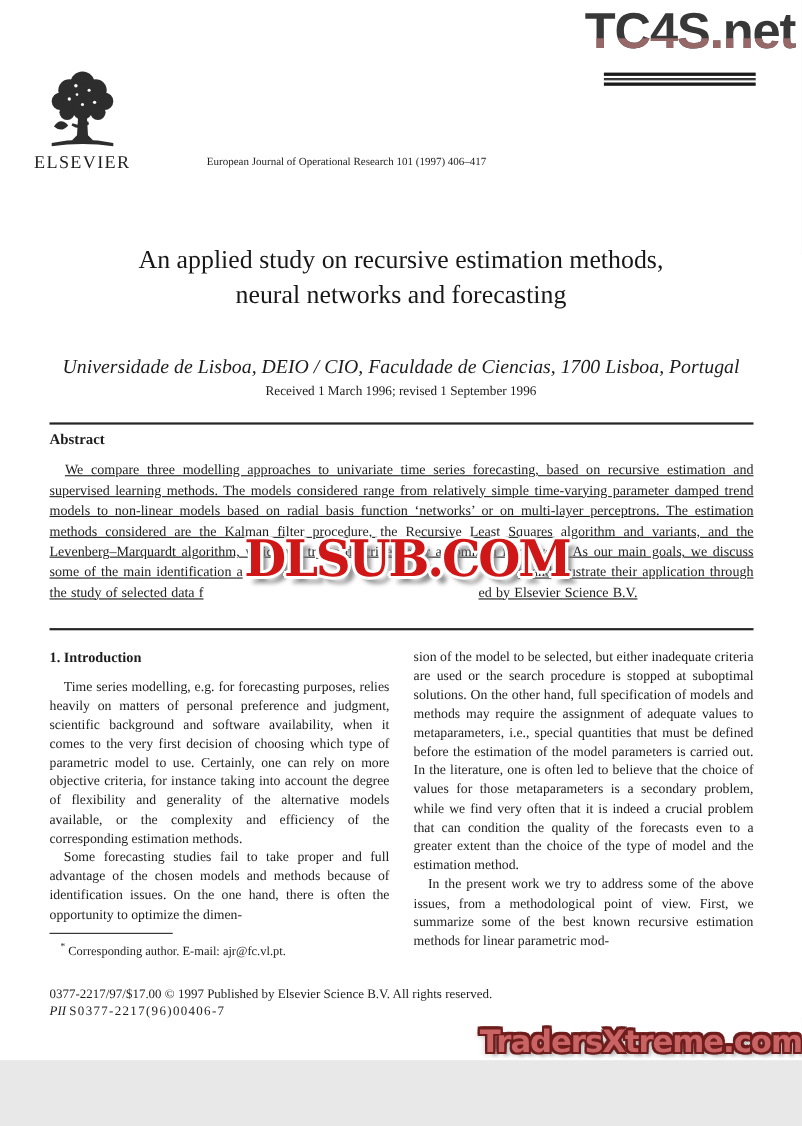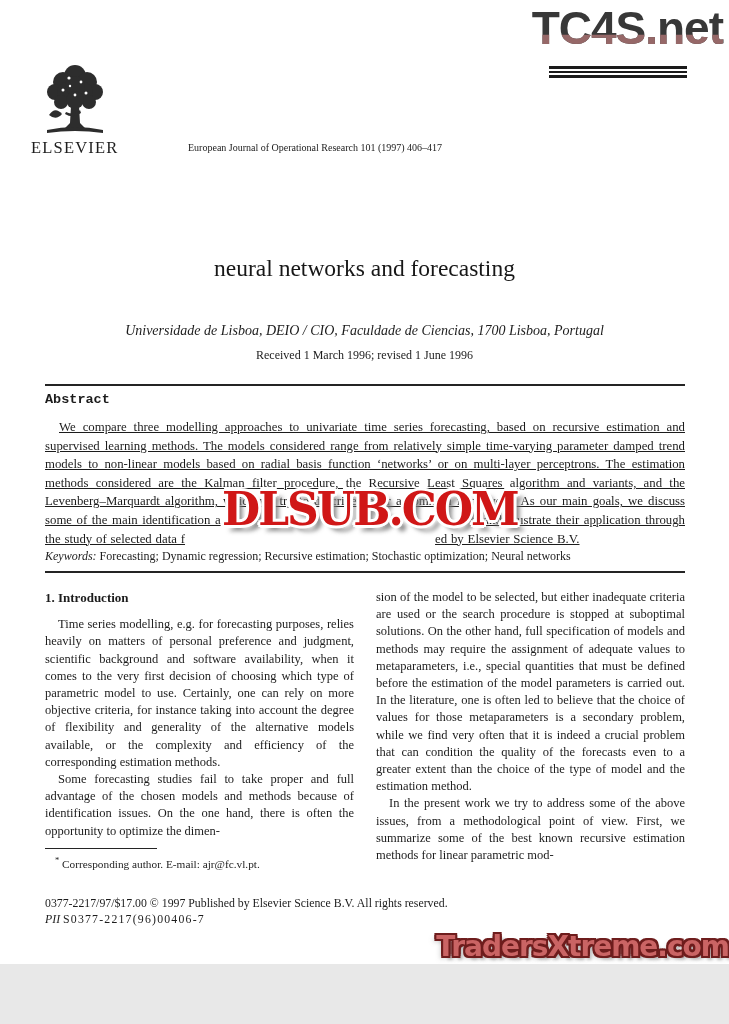--- a/index.html
+++ b/index.html
@@ -49,30 +49,30 @@
   .jr.gap2  { height:2px; }
   .jbox-text { padding:7px 0 8px 0; }
   .jbox-line { font-size:13px; line-height:16px; letter-spacing:0.2px; color:#232323; }
 
   
   .title { position:absolute; left:0; right:0; top:222px; margin:0; text-align:center;
     font-size:23.5px; font-weight:400; line-height:31px; color:#171717; }
   .authors { position:absolute; left:0; right:0; top:295px; text-align:center; font-size:15px; }
   .authors sup { font-size:10px; }
   .affiliation { position:absolute; left:0; right:0; top:323px; text-align:center;
-    font-style:italic; font-size:14px; }
+    font-style:italic; font-size:18px; }
   .received { position:absolute; left:0; right:0; top:348px; text-align:center; font-size:12px; }
 
   
   .rule { position:absolute; left:45px; width:640px; height:1.5px; background:#242424; }
   .rule-abstract-top { top:384px; }
   .rule-keywords-bottom { top:571px; }
 
   
-  .abs-heading { position:absolute; left:45px; top:392px; font-weight:700; font-size:13.5px;font-family:Liberation Mono, monospace; }
+  .abs-heading { position:absolute; left:45px; top:392px; font-weight:700; font-size:13.5px; }
   .abs-text { position:absolute; left:45px; top:418px; width:640px;
     font-size:12.8px; line-height:18.6px; text-align:justify;
     word-spacing:0.05em; text-indent:14px;text-decoration:underline; }
   .gap { display:inline-block; width:250px; height:1px; }
 
   .keywords { position:absolute; left:45px; top:549px; font-size:12px; }
   .kw-label { font-style:italic; }
 
   
   .columns { position:absolute; left:45px; top:589px; width:640px; display:flex; gap:22px; }
@@ -137,40 +137,36 @@
   <div class="jbox">
     <div class="jr thick"></div>
     <div class="jr gap2"></div>
     <div class="jr thin"></div>
     <div class="jr thin"></div>
     <div class="jr gap2"></div>
     <div class="jr thick"></div>
   </div>
 
   <h1 class="title">
-    <br>
+    <span>An applied study on recursive estimation methods,</span><br>
     <span>neural networks and forecasting</span>
   </h1>
 
 
   <div class="affiliation">Universidade de Lisboa, DEIO / CIO, Faculdade de Ciencias, 1700 Lisboa, Portugal</div>
-  <div class="received">Received 1 March 1996; revised 1 June 1996</div>
+  <div class="received">Received 1 March 1996; revised 1 September 1996</div>
 
   <div class="rule rule-abstract-top"></div>
   <div class="abs-heading">Abstract</div>
   <div class="abs-text">
     <span>We compare three modelling approaches to univariate time series forecasting, based on recursive estimation and supervised learning methods. The models considered range from relatively simple time-varying parameter damped trend models to non-linear models based on radial basis function ‘networks’ or on multi-layer perceptrons. The estimation methods considered are the Kalman filter procedure, the Recursive Least Squares algorithm and variants, and the Levenberg–Marquardt algorithm, which we try to describe under a common framework. As our main goals, we discuss some of the main identification a</span><span class="gap"></span><span>s, and illustrate their application through the study of selected data f</span><span class="gap"></span><span>ed by Elsevier Science B.V.</span>
   </div>
 
   <div class="wm-mid">DLSUB.COM</div>
 
-  <div class="keywords">
-    <span class="kw-label">Keywords:</span>
-    <span>Forecasting; Dynamic regression; Recursive estimation; Stochastic optimization; Neural networks</span>
-  </div>
   <div class="rule rule-keywords-bottom"></div>
 
   <div class="columns">
     <div class="col">
       <div class="sec-heading">1. Introduction</div>
       <p class="para indent">Time series modelling, e.g. for forecasting purposes, relies heavily on matters of personal preference and judgment, scientific background and software availability, when it comes to the very first decision of choosing which type of parametric model to use. Certainly, one can rely on more objective criteria, for instance taking into account the degree of flexibility and generality of the alternative models available, or the complexity and efficiency of the corresponding estimation methods.</p>
       <p class="para indent">Some forecasting studies fail to take proper and full advantage of the chosen models and methods because of identification issues. On the one hand, there is often the opportunity to optimize the dimen-</p>
       <div class="fn-rule"></div>
       <div class="footnote">
         <sup>*</sup>

